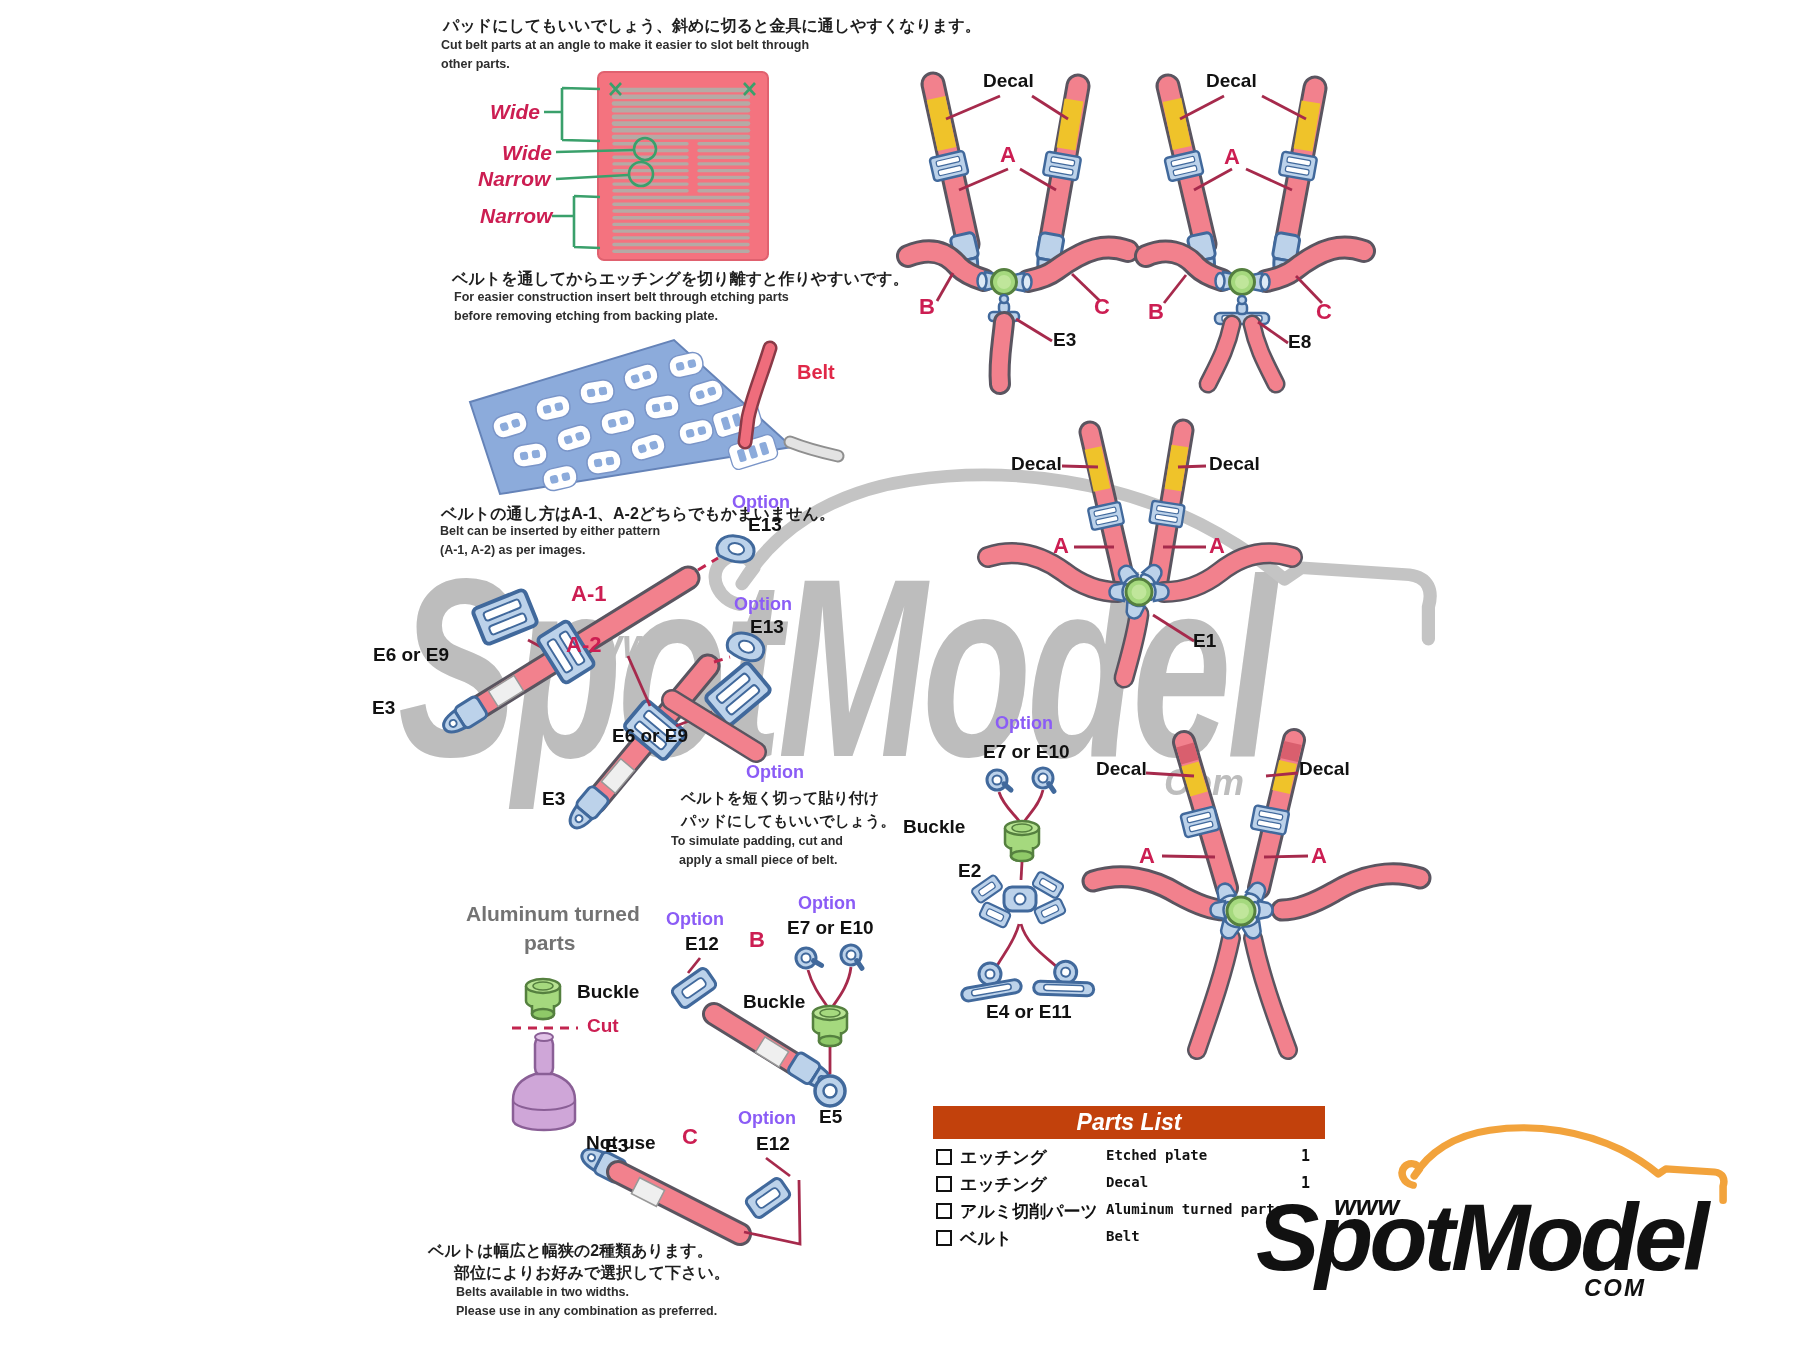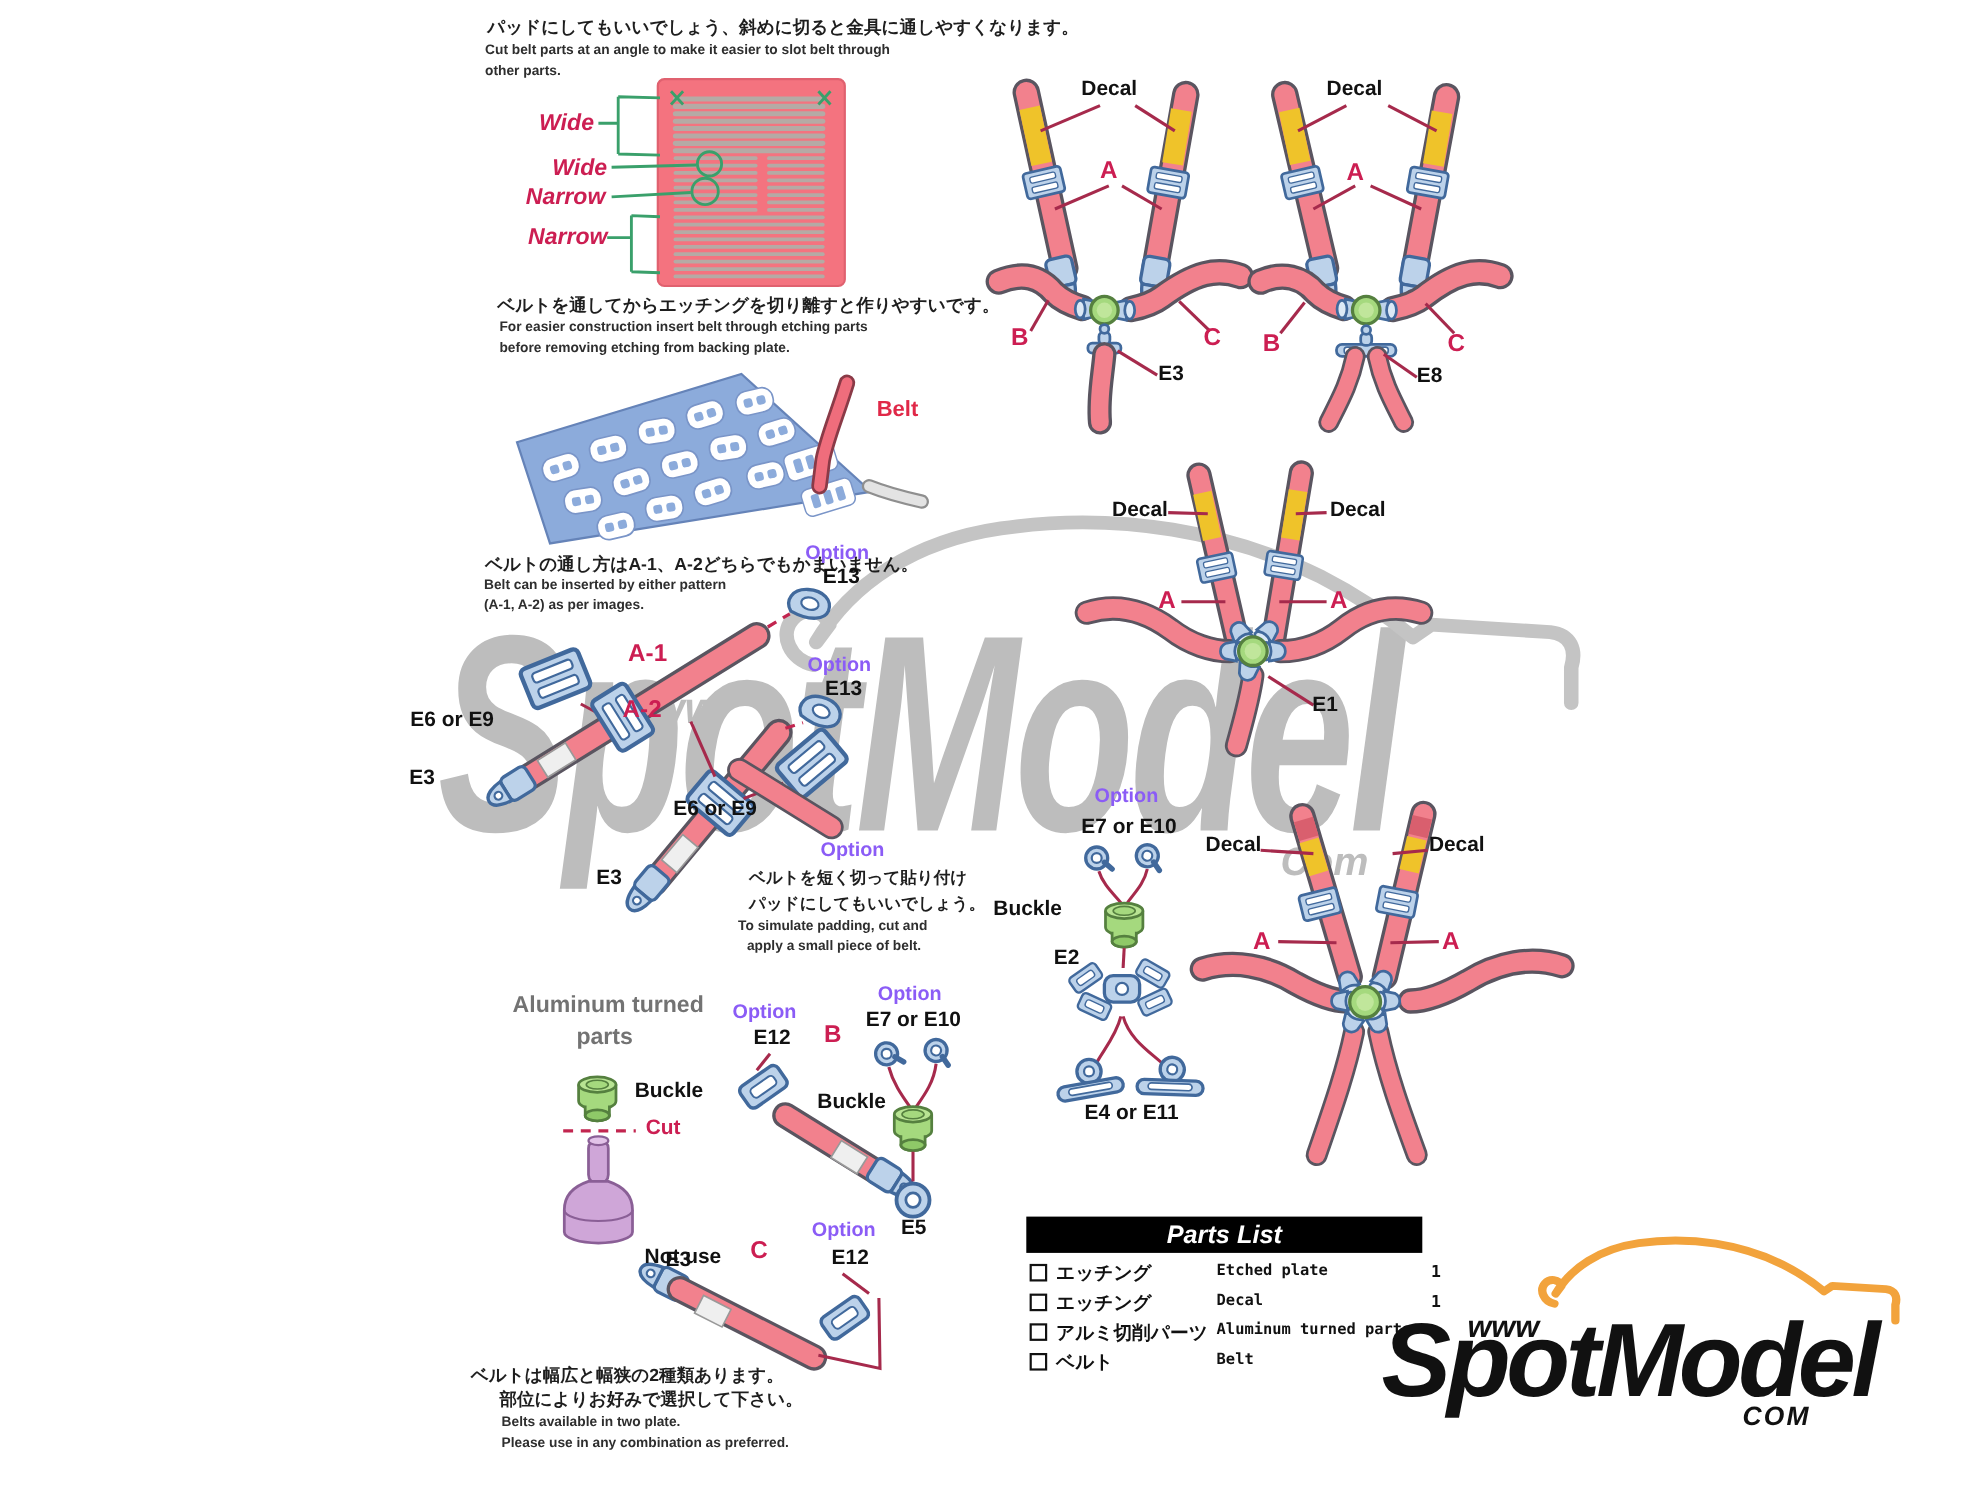--- a/index.html
+++ b/index.html
@@ -20,21 +20,21 @@
   #wm{z-index:1;}
   .wm-txt{position:absolute;color:#bdbdbd;font-style:italic;font-weight:700;z-index:1;}
   #wm-name{left:398px;top:540px;font-size:255px;line-height:1;letter-spacing:-6px;
            transform:scaleX(0.70);transform-origin:left top;}
   #wm-www{left:560px;top:622px;font-size:40px;}
   #wm-com{left:1164px;top:762px;font-size:36px;}
   .logo-txt{position:absolute;color:#111;font-style:italic;font-weight:700;z-index:6;}
   #logo-name{left:1256px;top:1190px;font-size:95px;line-height:1;letter-spacing:-4px;}
   #logo-www{left:1334px;top:1190px;font-size:28px;}
   #logo-com{left:1584px;top:1274px;font-size:24px;letter-spacing:2px;}
-  #parts-header{position:absolute;left:933px;top:1106px;width:360px;height:33px;background:#000000;
+  #parts-header{position:absolute;left:933px;top:1106px;width:392px;height:33px;background:#c2410c;
     z-index:6;text-align:center;}
   #parts-header span{color:#fff;font-style:italic;font-weight:700;font-size:23px;line-height:33px;}
   .parts-row{position:absolute;left:933px;width:392px;height:26px;z-index:6;}
   .chk{position:absolute;left:3px;top:3px;width:12px;height:12px;border:2.5px solid #111;}
   .pjp{position:absolute;left:27px;top:0;font-weight:700;font-size:17px;color:#111;}
   .pen{position:absolute;left:173px;top:1px;font-weight:700;font-size:14px;color:#111;
        font-family:"DejaVu Sans Mono",monospace;}
   .pqty{position:absolute;left:368px;top:1px;font-weight:700;font-size:15px;color:#111;
        font-family:"DejaVu Sans Mono",monospace;}
   
@@ -463,21 +463,21 @@
   <div class="lbl elbl" style="left:743px;top:991px">Buckle</div>
   <div class="lbl elbl" style="left:819px;top:1106px">E5</div>
 
   <div class="lbl elbl" style="left:605px;top:1135px">E3</div>
   <div class="lbl abc" style="left:682px;top:1124px">C</div>
   <div class="lbl opt" style="left:738px;top:1108px">Option</div>
   <div class="lbl elbl" style="left:756px;top:1133px">E12</div>
 
   <div class="lbl jp-tip" style="left:428px;top:1240px">ベルトは幅広と幅狭の2種類あります。</div>
   <div class="lbl jp-tip" style="left:454px;top:1262px">部位によりお好みで選択して下さい。</div>
-  <div class="lbl en-tip" style="left:456px;top:1285px">Belts available in two plate.</div>
+  <div class="lbl en-tip" style="left:456px;top:1285px">Belts available in two widths.</div>
   <div class="lbl en-tip" style="left:456px;top:1304px">Please use in any combination as preferred.</div>
 
   <div class="lbl elbl" style="left:983px;top:70px">Decal</div>
   <div class="lbl abc" style="left:1000px;top:142px">A</div>
   <div class="lbl abc" style="left:919px;top:294px">B</div>
   <div class="lbl abc" style="left:1094px;top:294px">C</div>
   <div class="lbl elbl" style="left:1053px;top:329px">E3</div>
 
   <div class="lbl elbl" style="left:1206px;top:70px">Decal</div>
   <div class="lbl abc" style="left:1224px;top:144px">A</div>

